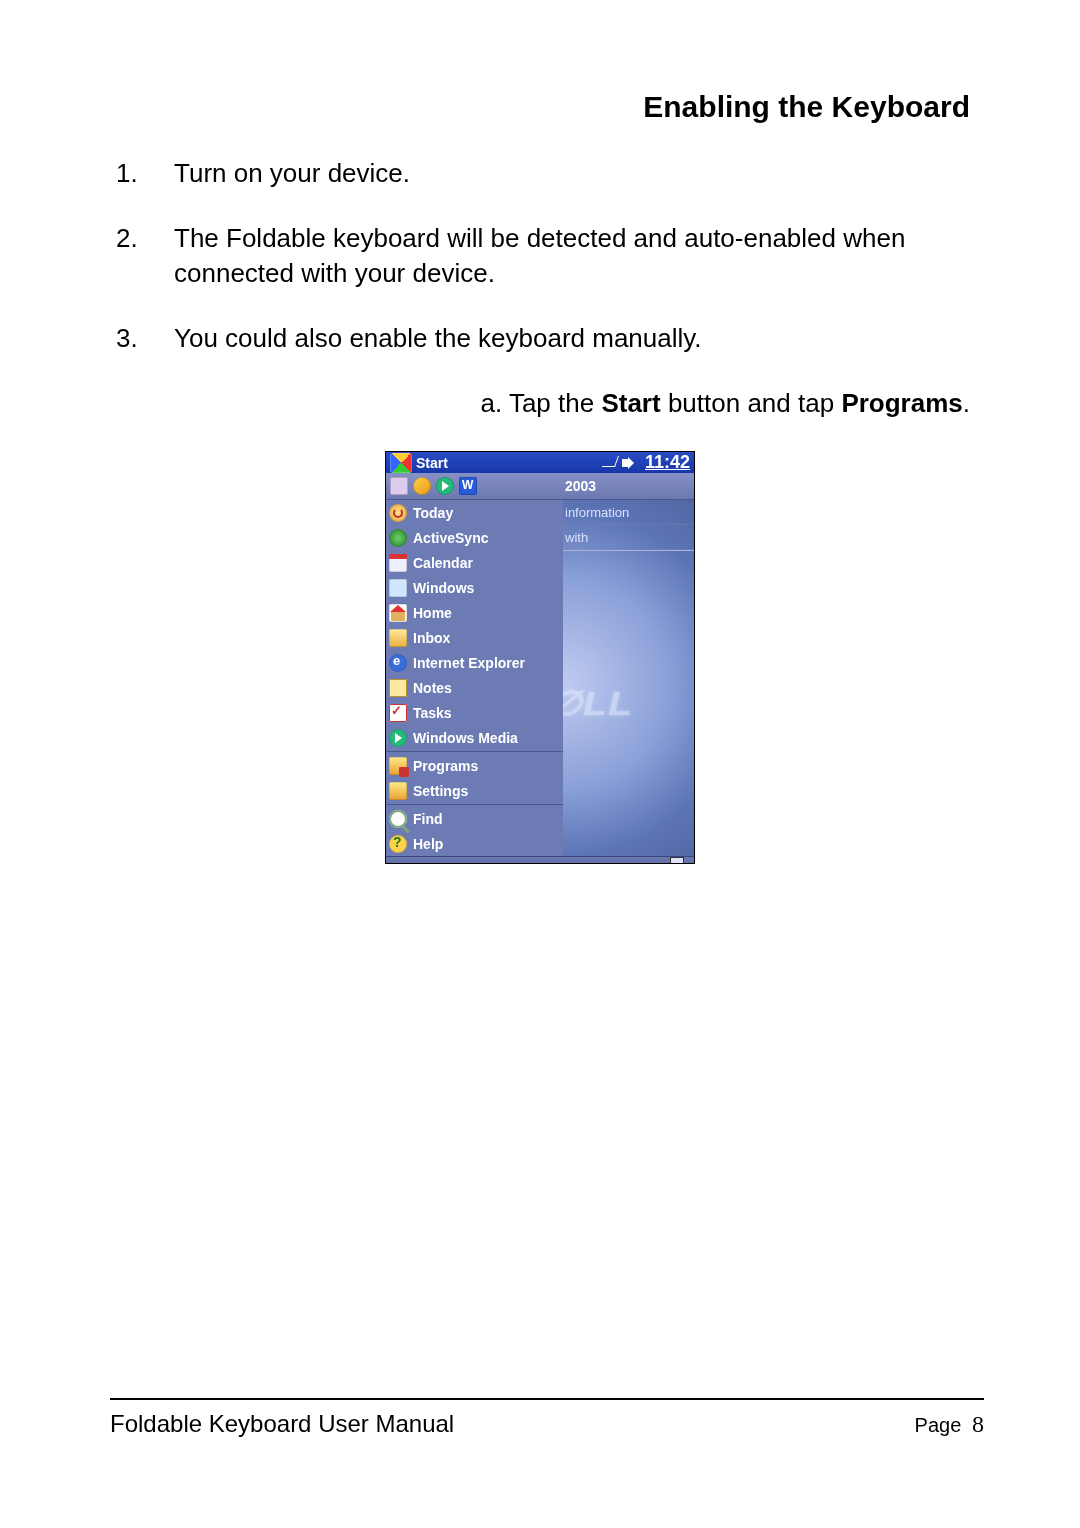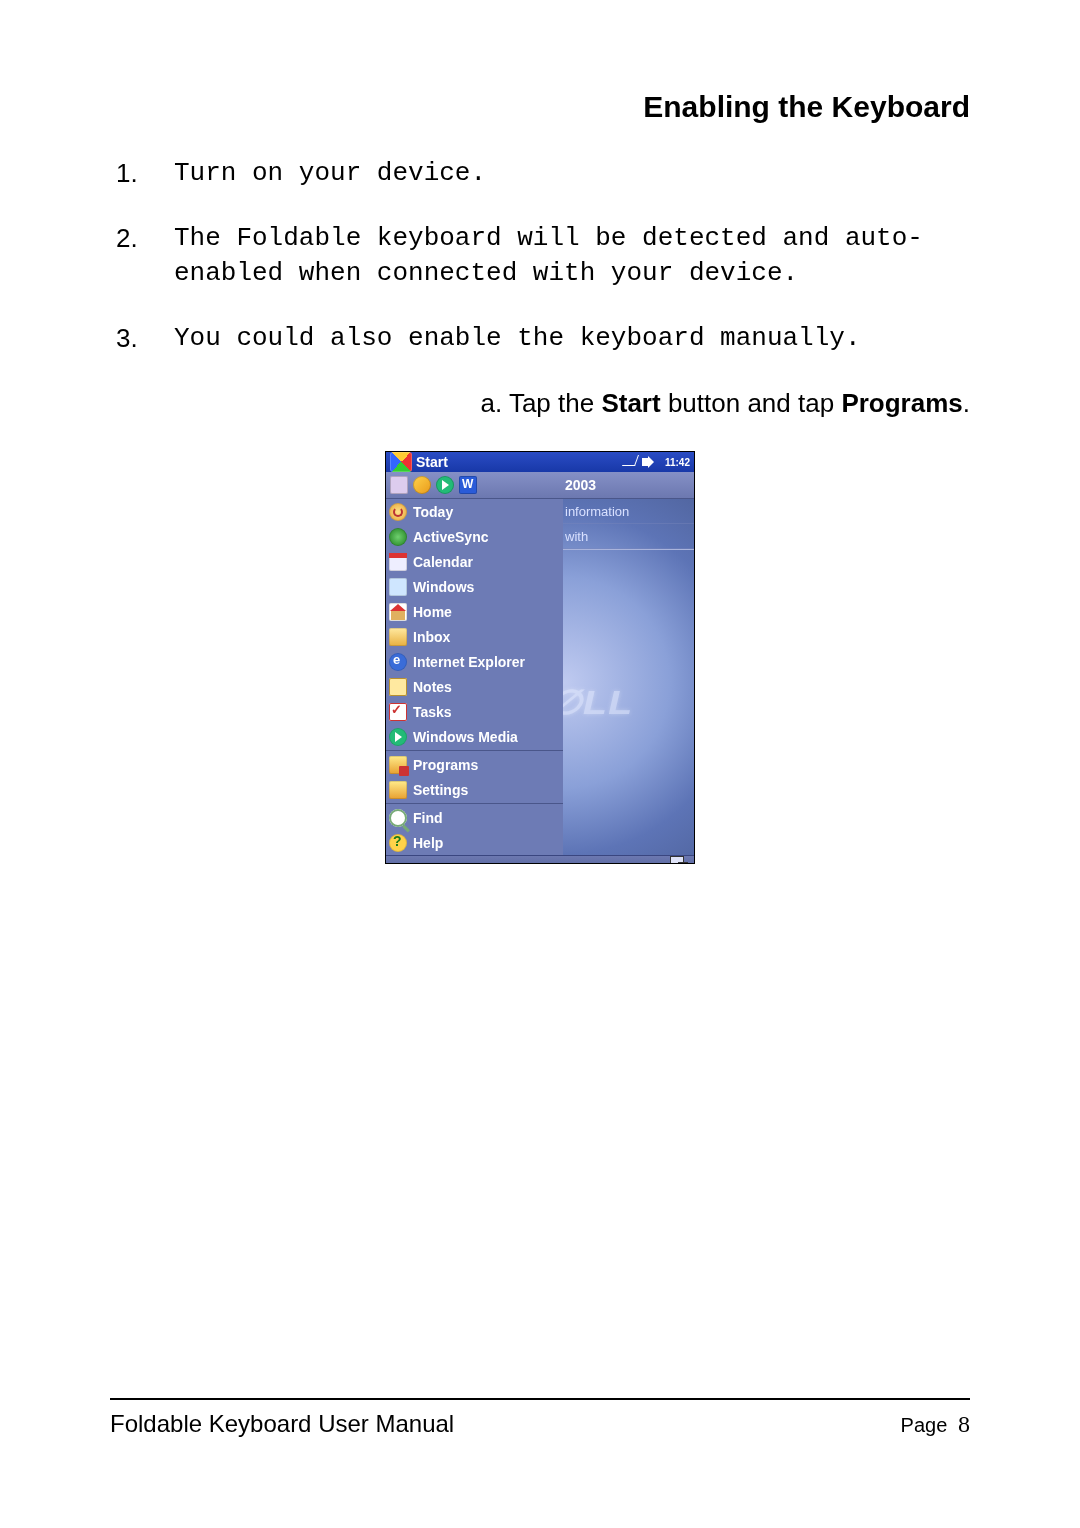--- a/index.html
+++ b/index.html
@@ -22,21 +22,21 @@
     text-align: right;
   }
   .ol { list-style: none; }
   .ol-item {
     display: flex;
     font-size: 26px;
     line-height: 1.35;
     margin-bottom: 30px;
   }
   .ol-num { width: 64px; flex: 0 0 64px; text-align: left; padding-left: 6px; }
-  .ol-body { flex: 1; font-family: Liberation Mono, monospace; }
+  .ol-body { flex: 1; }
   .sub-item {
     font-size: 26px;
     line-height: 1.35;
     margin-left: 64px;
     margin-top: 14px;
     margin-bottom: 30px;
     text-align: right;
   }
   .b { font-weight: bold; }
 
@@ -80,21 +80,21 @@
   }
   .vol-icon {
     background:
       linear-gradient(#fff,#fff) left center/6px 8px no-repeat;
     position:relative;
   }
   .vol-icon::after{
     content:""; position:absolute; left:6px; top:1px;
     border-left:6px solid #fff; border-top:6px solid transparent; border-bottom:6px solid transparent;
   }
-  .clock { font-weight: bold; font-size: 10px; padding-left:3px;}
+  .clock { font-weight: bold; font-size: 18px; padding-left:3px;text-decoration:underline;}
 
   .ppc-body {
     flex: 1;
     display: flex;
     position: relative;
     background: radial-gradient(circle at 58% 55%, #bfcaf0 0%, #8aa0d8 38%, #5d74b6 62%, #47598e 100%);
   }
   .dell-logo {
     position: absolute;
     left: 140px; top: 210px;
@@ -193,21 +193,21 @@
     position: relative;
     z-index: 3;
   }
   .sip-icon { width:18px; height:16px; position:relative;}
   .sip-icon::before{content:"";position:absolute;left:0;top:0;width:12px;height:12px;background:#dfe3f8;border:1px solid #333;}
   .sip-icon::after{content:"";position:absolute;right:0;bottom:0;width:8px;height:8px;background:#dfe3f8;border:1px solid #333;}
 
   
   .footer {
     position:absolute;
-    left:110px; right:110px; bottom:90px;
+    left:110px; right:96px; bottom:90px;
     border-top:2px solid #000;
     padding-top:10px;
     display:flex; justify-content:space-between; align-items:baseline;
     font-size:24px;
     text-align:center;
   }
   .footer .pg { font-size:20px; }
   .footer .pn { font-size:24px; font-family: 'Times New Roman', serif; margin-left:4px;}
 </style>
 </head>

